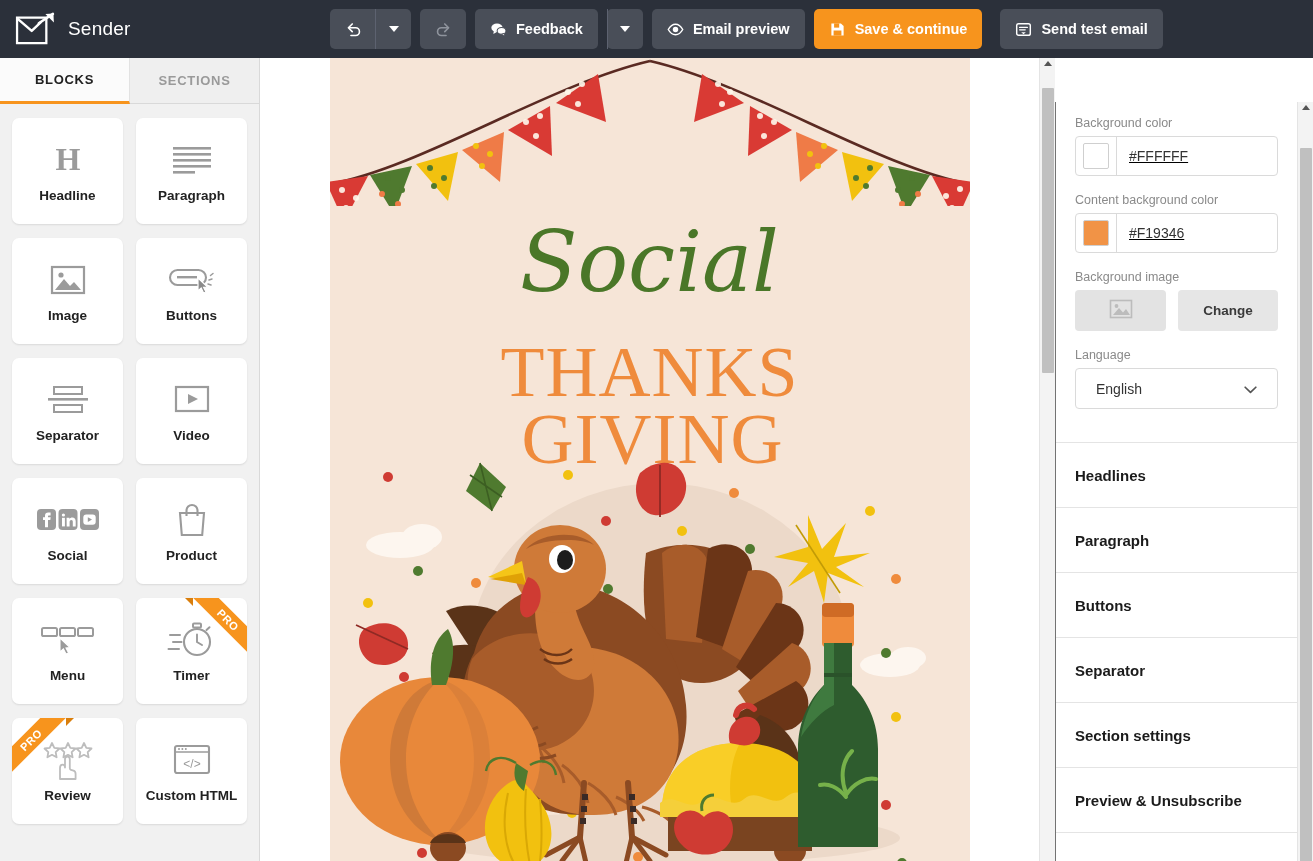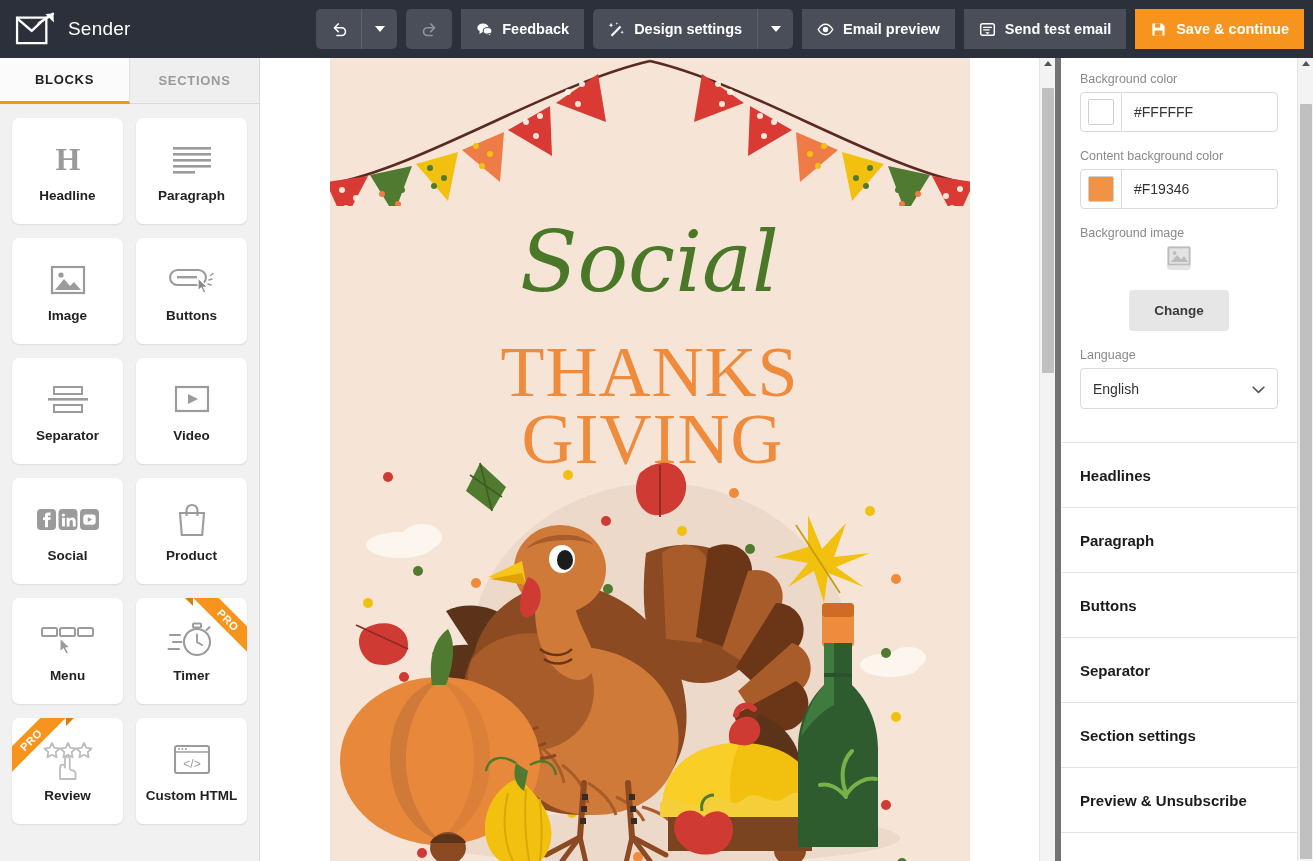--- a/index.html
+++ b/index.html
@@ -18,21 +18,21 @@
     display: flex; align-items: center;
     position: relative;
   }
   .brand { display: flex; align-items: center; gap: 12px; padding-left: 14px; width: 330px; }
   .brand-logo { width: 42px; height: 34px; display:block; }
   .brand-name { color: #ffffff; font-size: 19px; letter-spacing: .2px; }
 
   .toolbar { display: flex; align-items: center; gap: 9px; }
   .tb-btn {
     background: #494e58; color: #ffffff; border: none;
-    height: 40px; border-radius: 0;
+    height: 40px; border-radius: 5px;
     display: flex; align-items: center; gap: 9px;
     padding: 0 15px; font-size: 14.5px; font-weight: bold;
     cursor: pointer; font-family: "Liberation Sans", sans-serif;
     white-space: nowrap;
   }
   .tb-group { display: flex; align-items: center; background: #494e58; border-radius: 5px; height: 40px; }
   .tb-group .tb-btn { background: transparent; border-radius: 0; }
   .tb-group .tb-caret {
     width: 36px; height: 40px; background: transparent; border: none;
     border-left: 1px solid #5d6270; cursor: pointer;
@@ -105,46 +105,46 @@
   }
   .vscroll .arrow-up {
     position:absolute; top: 3px; left: 50%; transform: translateX(-50%);
     width:0;height:0;border-left:4px solid transparent;border-right:4px solid transparent;border-bottom:5px solid #555;
   }
   .vscroll .thumb { position:absolute; left: 2px; width: 12px; background: #c0c0c0; border-radius: 1px; }
 
   
   .right-panel {
     width: 258px; min-width: 258px; background: #ffffff;
-    border-left: 6px solid #737373; position: relative; overflow: hidden;
+    border-left: 1px solid #737373; position: relative; overflow: hidden; margin-top: 44px;
   }
   .rp-inner { position:absolute; inset: 0 16px 0 0; overflow: hidden; }
   .rp-form { padding: 14px 19px 16px 19px; }
   .field-label { font-size: 12.5px; color: #8a8a8a; margin-bottom: 6px; }
   .color-field {
     display: flex; align-items: stretch; height: 40px;
-    border: 1px solid #dadada; border-radius: 4px; overflow: hidden; background: #fff;
+    border: 1px solid #dadada; border-radius: 4px; overflow: hidden; background: #fff; text-decoration: underline;
   }
   .swatch-cell { width: 41px; display:flex; align-items:center; justify-content:center; border-right: 1px solid #dadada; }
   .swatch { width: 26px; height: 26px; border: 1px solid #cfcfcf; border-radius: 2px; }
   .color-val { flex:1; display:flex; align-items:center; padding-left: 12px; font-size: 14px; color: #333; }
   .spacer { height: 17px; }
-  .bgimg-row { display: flex; gap: 20px; align-items: center; flex-direction: column; }
+  .bgimg-row { display: flex; gap: 12px; align-items: center; }
   .bgimg-thumb {
     flex: 1; height: 41px; background: #e3e3e3; border-radius: 4px;
     display:flex; align-items:center; justify-content:center;
   }
   .btn-change {
     width: 100px; height: 41px; background: #e6e6e6; border: none; border-radius: 4px;
     font-size: 13.5px; font-weight: bold; color: #3a3a3a; cursor: pointer;
     font-family: "Liberation Sans", sans-serif;
   }
   .select-field {
     height: 41px; border: 1px solid #dadada; border-radius: 4px; background:#fff;
-    display:flex; align-items:center; padding: 0 12px; font-size: 14px; color:#333;
+    display:flex; align-items:center; padding: 0 20px; font-size: 14px; color:#333;
     justify-content: space-between; cursor: pointer;
   }
   .chev { width: 13px; height: 8px; }
   .text-field {
     height: 41px; width: 100%; border: 1px solid #dadada; border-radius: 4px; background:#fff;
     padding: 0 12px; font-size: 14px; color:#333; font-family: "Liberation Sans", sans-serif;
   }
   .text-field::placeholder { color: #bdbdbd; }
   .accordion { border-top: 1px solid #e4e4e4; }
   .acc-item {
@@ -223,67 +223,55 @@
             <ellipse cx="8.2" cy="8" rx="6.6" ry="5" fill="#fff"></ellipse>
             <path d="M4.5 11.6 L4 15.2 L8 12.8 Z" fill="#fff"></path>
             <ellipse cx="13.6" cy="11.6" rx="5.2" ry="4" fill="#fff" stroke="#494e58" stroke-width="1.2"></ellipse>
             <path d="M16.6 14.4 L17.2 17.6 L13.6 15.6 Z" fill="#fff" stroke="#494e58" stroke-width="1"></path>
           </svg>
         </span>
         <span>Feedback</span>
       </button>
 
       <div class="tb-group">
-        <button class="tb-btn">
-          <span>
-            <svg class="icon" viewBox="0 0 20 20">
-              <path d="M7 12.5 L13.8 5.6 L15.6 7.4 L8.8 14.3 Z" fill="#fff"></path>
-              <path d="M3.2 16.4 L7 12.5 L8.8 14.3 L5 18.2 Z" fill="#fff"></path>
-              <path d="M3.6 2.2 l.8 1.9 1.9.8 -1.9.8 -.8 1.9 -.8-1.9 -1.9-.8 1.9-.8z" fill="#fff"></path>
-              <path d="M16.6 11.2 l.6 1.4 1.4.6 -1.4.6 -.6 1.4 -.6-1.4 -1.4-.6 1.4-.6z" fill="#fff"></path>
-              <path d="M10.4 1.4 l.45 1.05 1.05.45 -1.05.45 -.45 1.05 -.45-1.05 -1.05-.45 1.05-.45z" fill="#fff"></path>
-            </svg>
-          </span>
-          <span>Design settings</span>
-        </button>
         <button class="tb-caret">
           <span class="caret-dn"></span>
         </button>
       </div>
 
       <button class="tb-btn">
         <span>
           <svg class="icon" viewBox="0 0 20 20">
             <path d="M1.5 10 C4 5.5 7 3.8 10 3.8 C13 3.8 16 5.5 18.5 10 C16 14.5 13 16.2 10 16.2 C7 16.2 4 14.5 1.5 10 Z" fill="none" stroke="#fff" stroke-width="1.7"></path>
             <circle cx="10" cy="10" r="3.2" fill="#fff"></circle>
           </svg>
         </span>
         <span>Email preview</span>
       </button>
 
+      <button class="tb-btn primary" style="margin-right: 9px; background: rgb(247, 148, 29);">
+        <span>
+          <svg class="icon" viewBox="0 0 20 20">
+            <path d="M2.8 2.8 H14 L17.2 6 V17.2 H2.8 Z" fill="#fff"></path>
+            <rect x="6" y="2.8" width="6" height="5" fill="#f7941d"></rect>
+            <rect x="5.4" y="11.2" width="9.2" height="6" fill="#f7941d"></rect>
+          </svg>
+        </span>
+        <span>Save &amp; continue</span>
+      </button>
+
       <button class="tb-btn">
         <span>
           <svg class="icon" viewBox="0 0 20 20">
             <rect x="2" y="3.2" width="16" height="13.6" rx="2.2" fill="none" stroke="#fff" stroke-width="1.7"></rect>
             <path d="M5.5 7.5 H14.5 M5.5 10.4 H12" stroke="#fff" stroke-width="1.6" stroke-linecap="round"></path>
             <path d="M7.3 13.2 L10 15.6 L12.7 13.2" fill="#fff"></path>
           </svg>
         </span>
         <span>Send test email</span>
-      </button>
-
-      <button class="tb-btn primary" style="margin-right: 9px; background: rgb(247, 148, 29);">
-        <span>
-          <svg class="icon" viewBox="0 0 20 20">
-            <path d="M2.8 2.8 H14 L17.2 6 V17.2 H2.8 Z" fill="#fff"></path>
-            <rect x="6" y="2.8" width="6" height="5" fill="#f7941d"></rect>
-            <rect x="5.4" y="11.2" width="9.2" height="6" fill="#f7941d"></rect>
-          </svg>
-        </span>
-        <span>Save &amp; continue</span>
       </button>
 
     </div>
   </div>
 
   <div class="body">
 
     <div class="left-panel">
       <div class="tabs">
         <div class="tab active">

